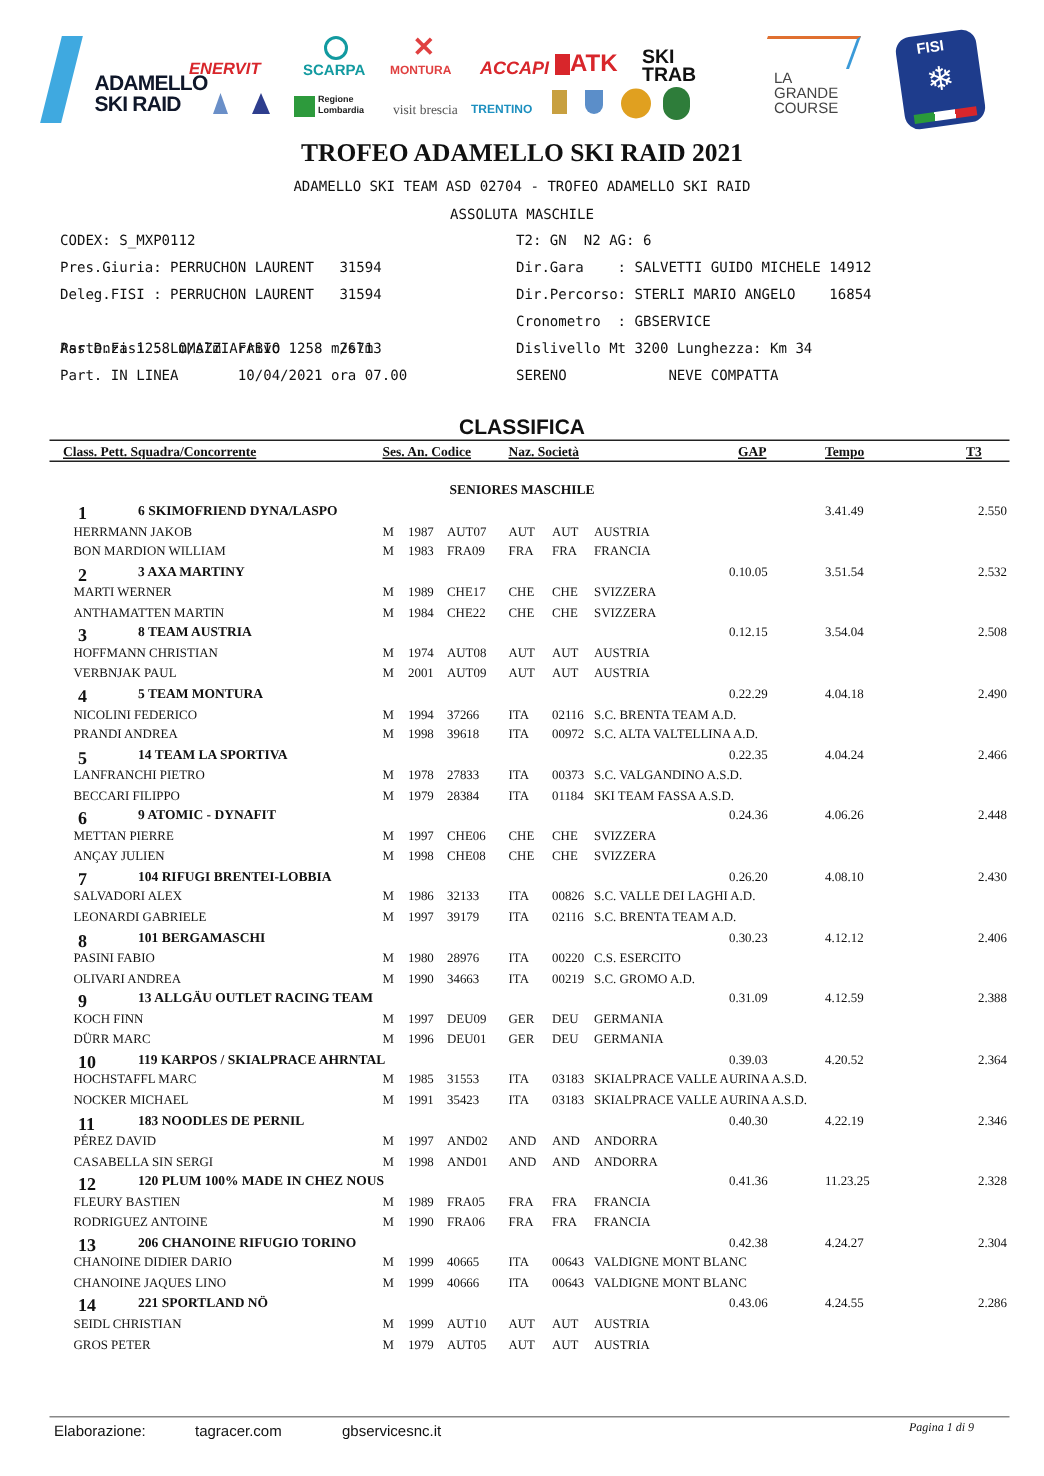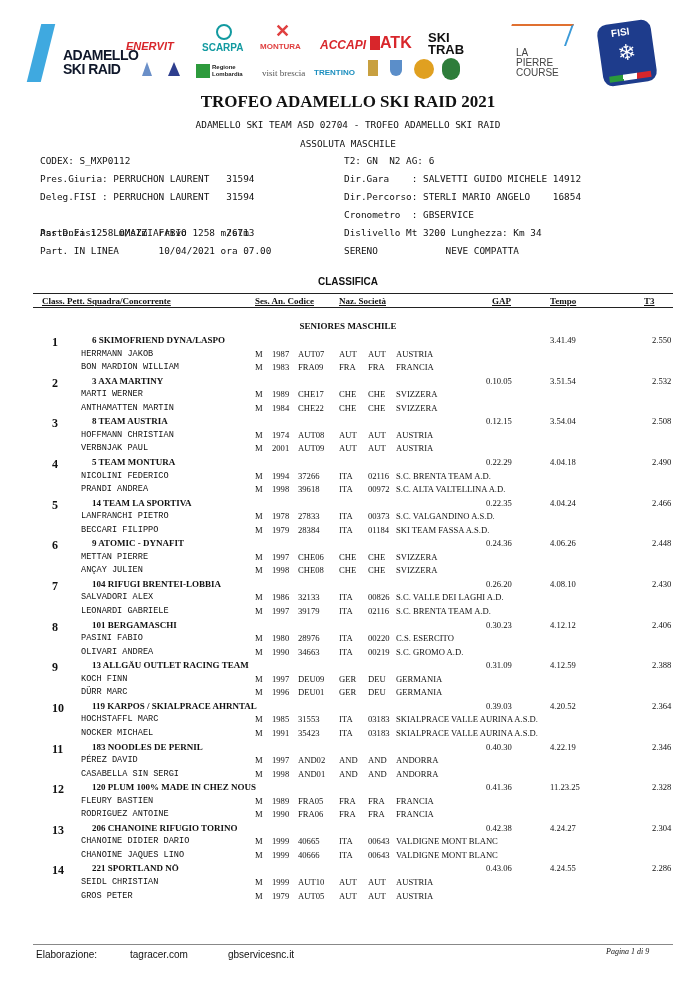--- a/index.html
+++ b/index.html
@@ -4,33 +4,33 @@
 <style>
   html, body { margin:0; padding:0; background:#fff; }
   body { width:696px; height:984px; position:relative; overflow:hidden; color:#111; font-family:"Liberation Serif", serif; }
   .logos { position:absolute; left:30px; top:18px; width:640px; height:72px; }
   .logo { position:absolute; font-family:"Liberation Sans", sans-serif; font-weight:bold; white-space:nowrap; }
   .title { position:absolute; top:92px; left:0; width:696px; text-align:center; font-weight:bold; font-size:17px; font-family:"Liberation Serif", serif; }
   .mono { font-family:"DejaVu Sans Mono", monospace; font-size:9.4px; }
   .sub1 { position:absolute; top:119px; left:0; width:696px; text-align:center; }
   .sub2 { position:absolute; top:138px; left:0; width:696px; text-align:center; }
   .info { position:absolute; white-space:pre; }
-  .classifica { position:absolute; top:276px; left:0; width:696px; text-align:center; font-family:"Liberation Sans", sans-serif; font-weight:bold; font-size:10px; }
+  .classifica { position:absolute; top:276px; left:0; width:696px; text-align:center; font-family:"Liberation Sans", sans-serif; font-weight:bold; font-size:14px; }
   .hdr-line-top { position:absolute; top:293px; left:33px; width:640px; height:1px; background:#222; }
   .hdr-line-bot { position:absolute; top:307px; left:33px; width:640px; height:1px; background:#222; }
   .hdr { position:absolute; top:296px; font-size:9px; font-weight:bold; text-decoration:underline; white-space:nowrap; }
   .cat { position:absolute; top:321px; left:0; width:696px; text-align:center; font-size:9px; font-weight:bold; }
   .row { position:absolute; left:0; width:696px; height:13px; font-size:8.6px; white-space:nowrap; }
   .row span { position:absolute; top:0; }
   .team .pos { left:52px; font-size:12px; font-weight:bold; top:0px; }
   .team .name { left:92px; font-weight:bold; font-size:9px; }
   .team .gap { left:486px; }
   .team .tempo { left:550px; }
   .team .t3 { left:634px;margin-left:18px; }
-  .ath .name { left:81px;font-family:Liberation Mono, monospace; }
+  .ath .name { left:49px; }
   .ath .ses { left:255px; }
   .ath .an { left:272px; }
   .ath .code { left:298px; }
   .ath .naz { left:339px; }
   .ath .soc1 { left:368px; }
   .ath .soc2 { left:396px; }
   .foot-line { position:absolute; top:944px; left:33px; width:640px; height:1px; background:#888; }
   .foot { position:absolute; top:949px; font-family:"Liberation Sans", sans-serif; font-size:10px; }
   .page { position:absolute; top:947px; left:606px; font-size:8px;font-style:italic; }
 </style>
@@ -52,21 +52,21 @@
   <div style="position:absolute;left:112px;top:44px;width:10px;height:14px;background:#6a8fc8;clip-path:polygon(50% 0,100% 100%,0 100%);"></div>
   <div style="position:absolute;left:138px;top:44px;width:12px;height:14px;background:#2e3e8e;clip-path:polygon(50% 0,100% 100%,0 100%);"></div>
   <div style="position:absolute;left:166px;top:46px;width:14px;height:14px;background:#2d9a3c;"></div>
   <div class="logo" style="left:182px;top:46px;width:36px;white-space:normal;font-size:6px;line-height:7px;color:#222;">Regione Lombardia</div>
   <div class="logo" style="left:232px;top:50px;font-family:'Liberation Serif',serif;font-weight:normal;color:#555;font-size:9px;">visit brescia</div>
   <div class="logo" style="left:284px;top:50px;color:#1c8fbf;font-size:8px;">TRENTINO</div>
   <div style="position:absolute;left:338px;top:42px;width:10px;height:16px;background:#c8a040;"></div>
   <div style="position:absolute;left:360px;top:42px;width:12px;height:16px;background:#5b8ec9;border-radius:0 0 6px 6px;"></div>
   <div style="position:absolute;left:384px;top:41px;width:20px;height:20px;background:#e0a020;border-radius:50%;"></div>
   <div style="position:absolute;left:412px;top:40px;width:18px;height:22px;background:#2e7d3a;border-radius:9px;"></div>
-  <div class="logo" style="left:486px;top:30px;width:46px;white-space:normal;font-family:'Liberation Sans',sans-serif;font-weight:normal;color:#444;font-size:10px;line-height:10px;">LA PIERRE COURSE</div>
+  <div class="logo" style="left:486px;top:30px;width:46px;white-space:normal;font-family:'Liberation Sans',sans-serif;font-weight:normal;color:#444;font-size:10px;line-height:10px;">LA GRANDE COURSE</div>
   <div style="position:absolute;left:478px;top:6px;width:60px;height:20px;border-top:2px solid #e07030;border-right:2px solid #3b9ad8;transform:skewX(-20deg);"></div>
   <div style="position:absolute;left:570px;top:4px;width:54px;height:62px;background:#1e3c8c;border-radius:10px;transform:rotate(-8deg);">
     <div class="logo" style="left:14px;top:4px;color:#fff;font-size:10px;">FISI</div>
     <div style="position:absolute;left:14px;top:18px;width:26px;height:26px;color:#fff;font-size:22px;line-height:26px;text-align:center;">❄</div>
     <div style="position:absolute;left:6px;bottom:4px;width:42px;height:6px;background:linear-gradient(90deg,#2a9a3a 33%,#fff 33%,#fff 66%,#d8262b 66%);"></div>
   </div>
 </div>
 
 <div class="title">TROFEO ADAMELLO SKI RAID 2021</div>
 <div class="sub1 mono">ADAMELLO SKI TEAM ASD 02704 - TROFEO ADAMELLO SKI RAID</div>

